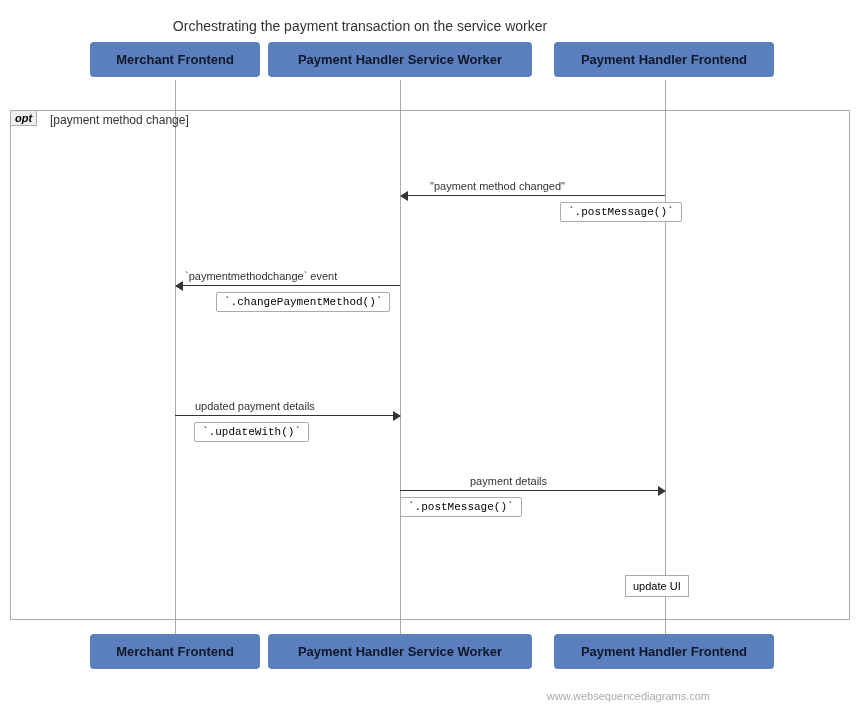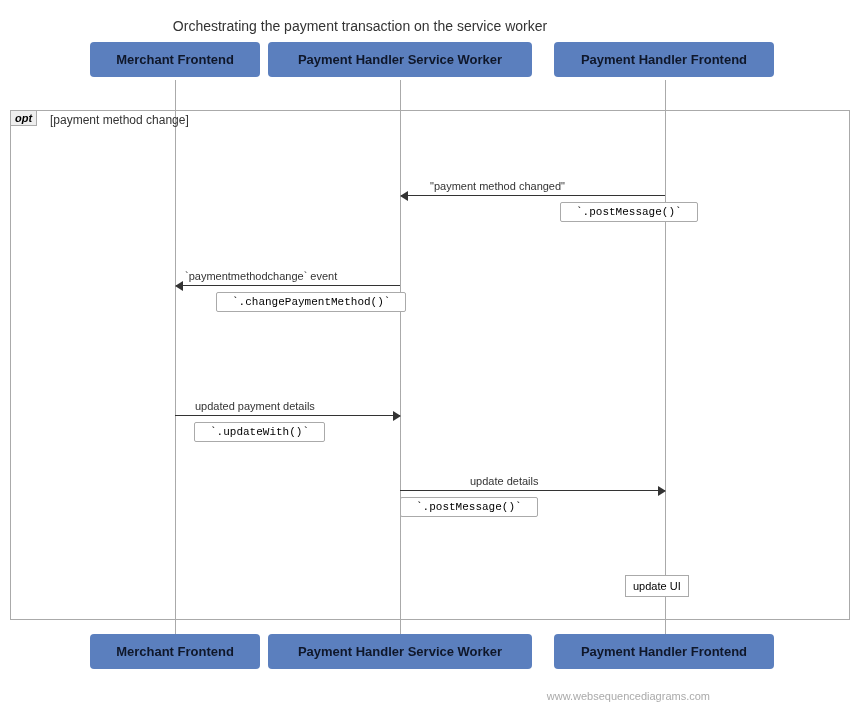--- a/index.html
+++ b/index.html
@@ -99,21 +99,21 @@
       border-left: none;
     }
 
     
     .code-box {
       position: absolute;
       background: #fff;
       border: 1px solid #aaa;
       font-size: 11px;
       font-family: 'Courier New', monospace;
-      padding: 3px 15px;
+      padding: 3px 7px;
       border-radius: 2px;
       white-space: nowrap;
     }
 
     
     .note-box {
       position: absolute;
       background: #fff;
       border: 1px solid #aaa;
       font-size: 11px;
@@ -183,21 +183,21 @@
 
 
   <div class="arrow" style="top:415px;left:175px;width:225px;"></div>
   <div class="arrow-label" style="top:400px;left:195px;">updated payment details</div>
 
   <div class="code-box" style="top:422px;left:194px;">
     <span>`.updateWith()`</span>
   </div>
 
   <div class="arrow" style="top:490px;left:400px;width:265px;"></div>
-  <div class="arrow-label" style="top:475px;left:470px;">update details</div>
+  <div class="arrow-label" style="top:475px;left:470px;">payment details</div>
 
   <div class="code-box" style="top:497px;left:400px;">
     <span>`.postMessage()`</span>
   </div>
 
   <div class="note-box" style="top:575px;left:608px;margin-left:17px;">
     <span>update UI</span>
   </div>
 
   <div class="actor-box" style="top:634px;left:90px;width:170px;">

